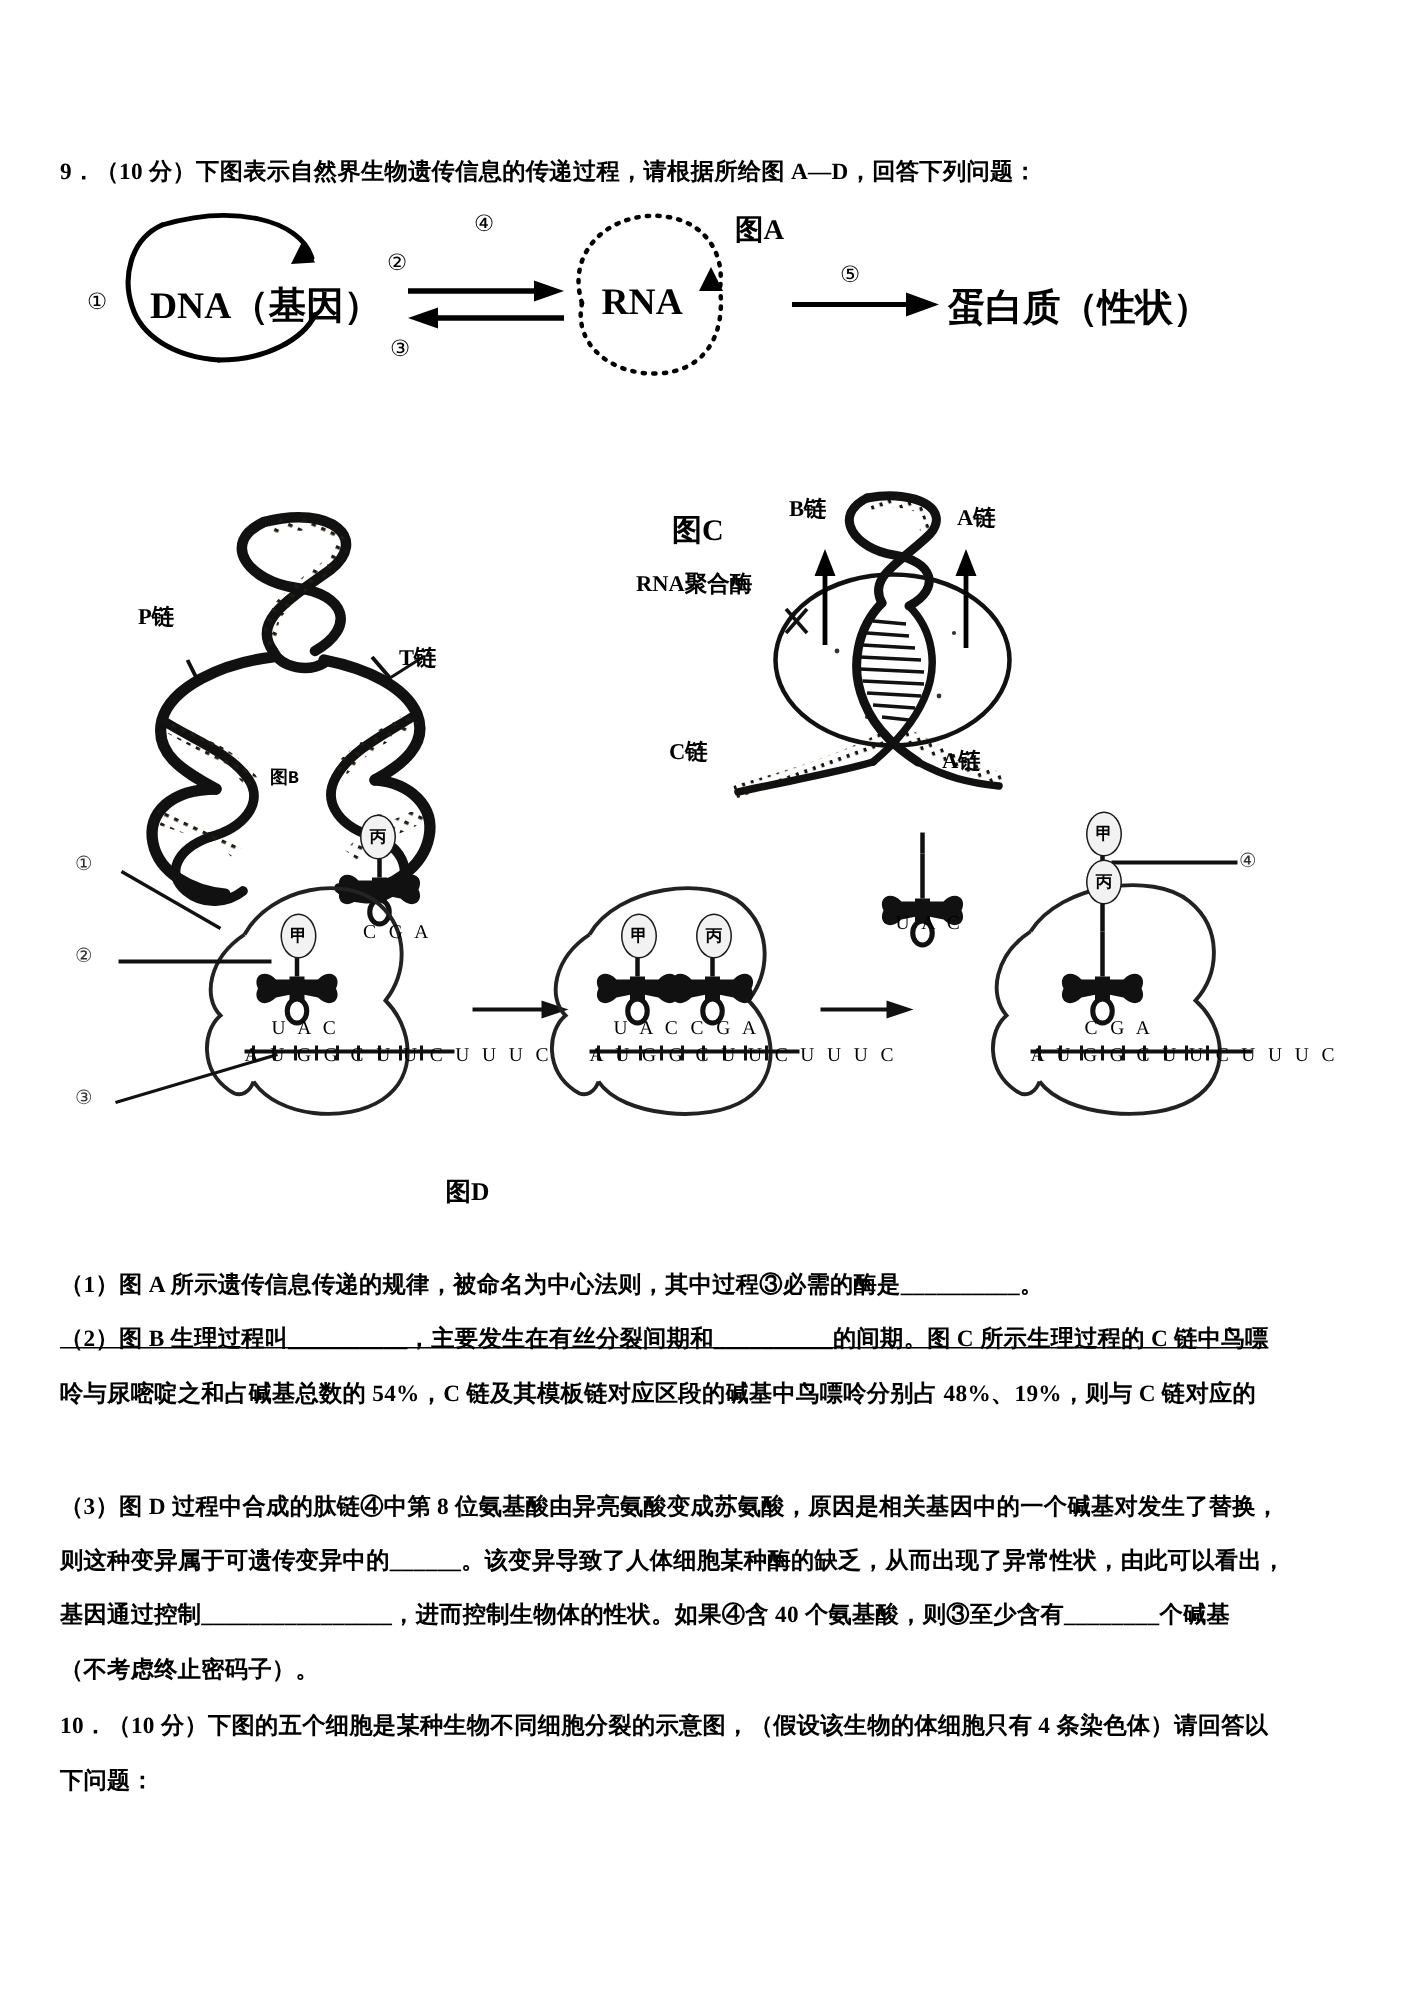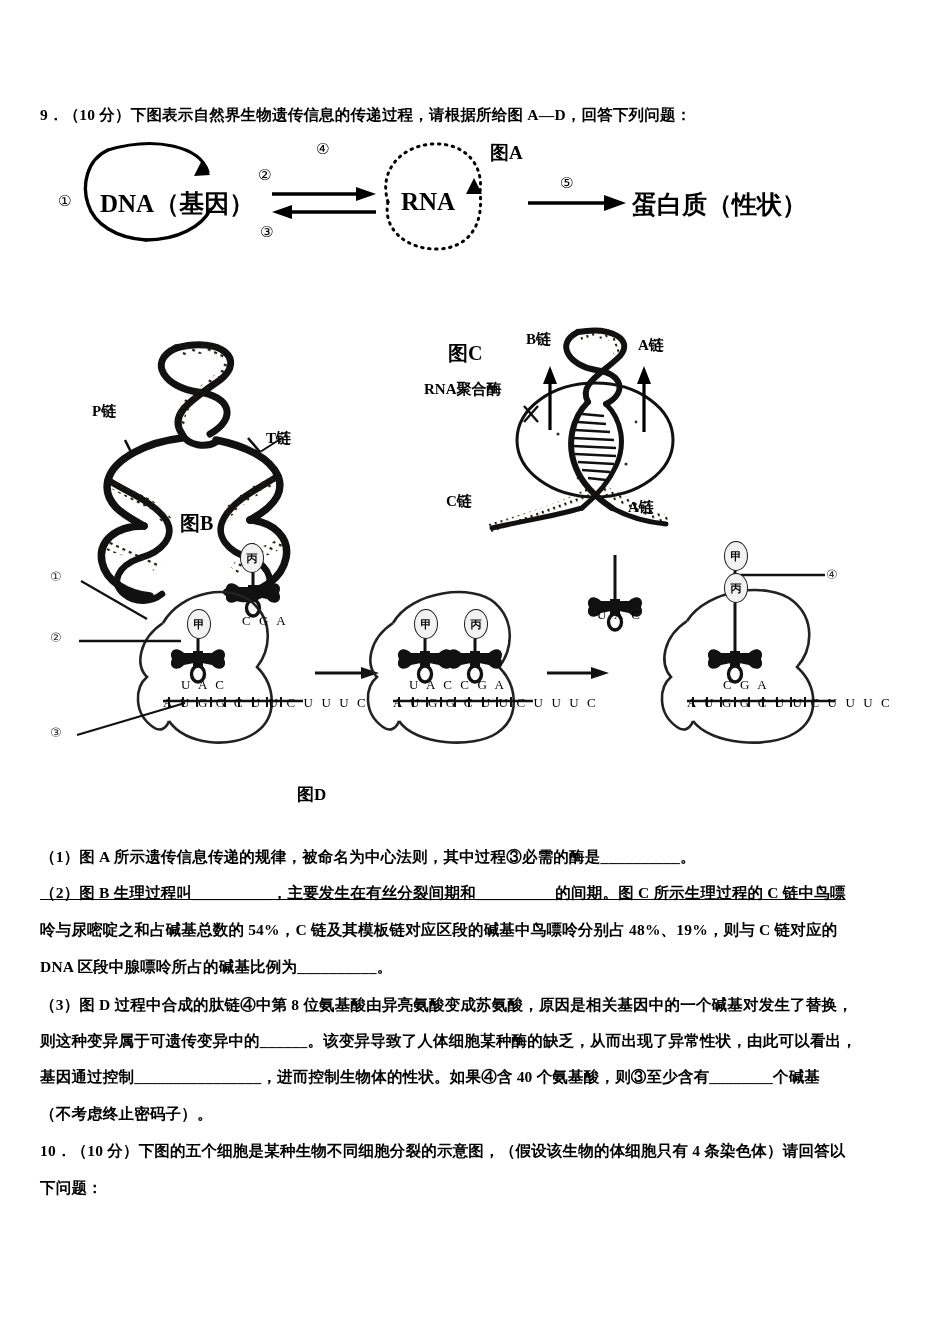--- a/index.html
+++ b/index.html
@@ -167,21 +167,21 @@
       <path d="M 206 148 C 184 162 164 172 154 188" fill="none" stroke="url(#rungs)" stroke-width="10"></path>
       <path d="M 214 212 C 194 222 174 228 164 240" fill="none" stroke="url(#rungs)" stroke-width="10"></path>
 
       <line x1="55" y1="110" x2="62" y2="124" stroke="#111" stroke-width="2.6"></line>
       <line x1="178" y1="108" x2="190" y2="122" stroke="#111" stroke-width="2.6"></line>
       <line x1="190" y1="122" x2="212" y2="108" stroke="#111" stroke-width="2"></line>
     </svg>
 
     <div class="chinalbl" style="left:22px; top:72px;">P链</div>
     <div class="chinalbl" style="left:196px; top:70px;margin-top:29px;">T链</div>
-    <div class="chinalbl" style="left:110px; top:180px; font-size:20px;">图B</div>
+    <div class="chinalbl" style="left:110px; top:180px; font-size:12px;font-family:Liberation Mono, monospace;">图B</div>
   </div>
 
   <div id="figC">
     <svg width="290" height="215" viewBox="0 0 290 215">
       <defs>
         <pattern id="rungsC" width="6" height="6" patternUnits="userSpaceOnUse" patternTransform="rotate(70)">
           <rect width="2.6" height="2" fill="#1b130b"></rect>
         </pattern>
       </defs>
 
@@ -345,21 +345,20 @@
     <div class="seqtxt" style="left:652px; top:150px;">A U G G C U U C U U U C</div>
     <div class="dnum" style="left:791px; top:22px;">④</div>
 
     <div class="figd-caption" style="left:262px; top:238px;">图D</div>
   </div>
 
   <div class="qline" style="left:40px; top:846px;">（1）图 A 所示遗传信息传递的规律，被命名为中心法则，其中过程③必需的酶是__________。</div>
 
   <div class="qline" style="left:40px; top:882px;text-decoration:underline;">（2）图 B 生理过程叫__________，主要发生在有丝分裂间期和__________的间期。图 C 所示生理过程的 C 链中鸟嘌</div>
   <div class="qline" style="left:40px; top:919px;">呤与尿嘧啶之和占碱基总数的 54%，C 链及其模板链对应区段的碱基中鸟嘌呤分别占 48%、19%，则与 C 链对应的</div>
-  <div class="qline" style="left:40px; top:956px;">DNA 区段中腺嘌呤所占的碱基比例为__________。</div>
 
   <div class="qline" style="left:40px; top:994px;">（3）图 D 过程中合成的肽链④中第 8 位氨基酸由异亮氨酸变成苏氨酸，原因是相关基因中的一个碱基对发生了替换，</div>
   <div class="qline" style="left:40px; top:1030px;">则这种变异属于可遗传变异中的______。该变异导致了人体细胞某种酶的缺乏，从而出现了异常性状，由此可以看出，</div>
   <div class="qline" style="left:40px; top:1066px;">基因通过控制________________，进而控制生物体的性状。如果④含 40 个氨基酸，则③至少含有________个碱基</div>
   <div class="qline" style="left:40px; top:1103px;">（不考虑终止密码子）。</div>
 
   <div class="qline" style="left:40px; top:1140px;font-family:Liberation Serif, serif;">10．（10 分）下图的五个细胞是某种生物不同细胞分裂的示意图，（假设该生物的体细胞只有 4 条染色体）请回答以</div>
   <div class="qline" style="left:40px; top:1177px;">下问题：</div>
 
 </div>

